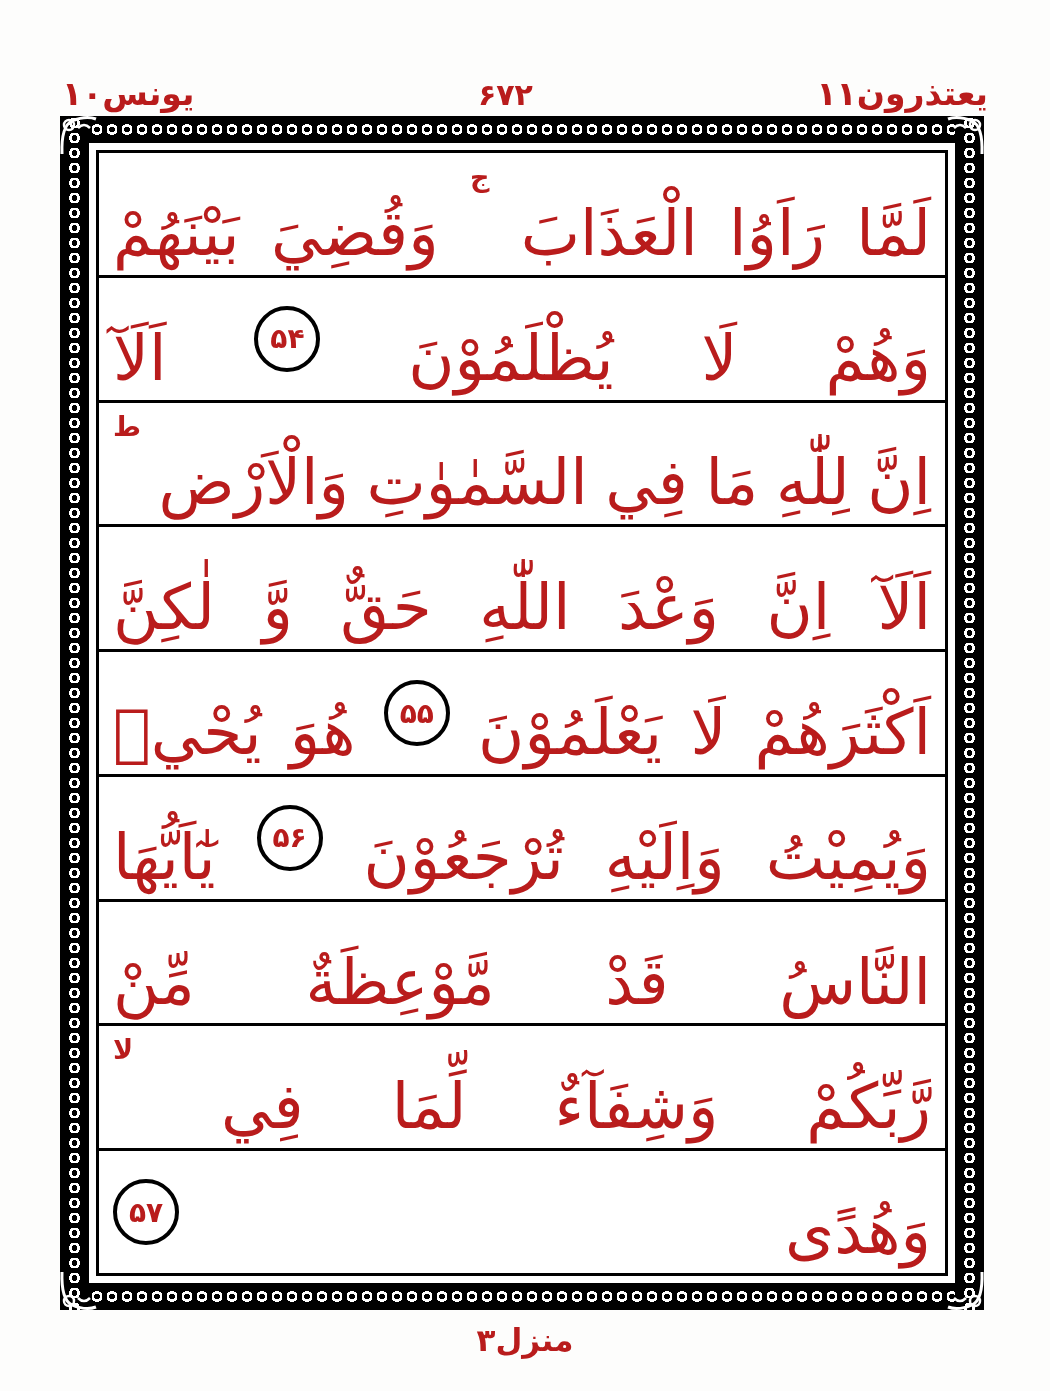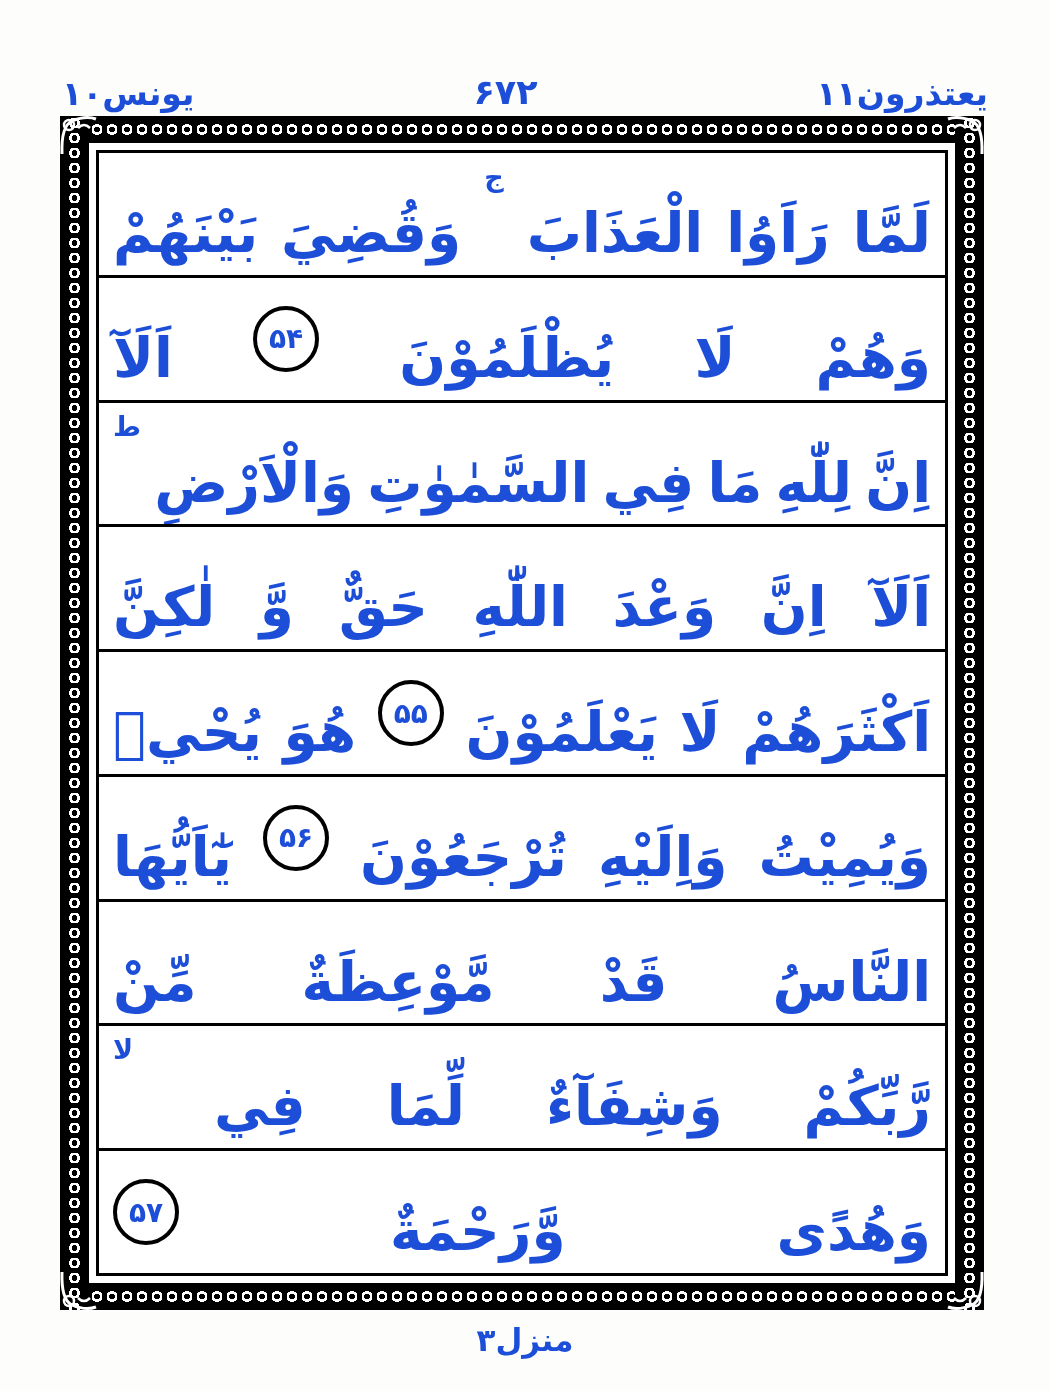--- a/index.html
+++ b/index.html
@@ -9,40 +9,40 @@
     height: 1391px;
     background: #ffffff;
     font-family: "DejaVu Sans", "DejaVu Sans Mono", sans-serif;
     overflow: hidden;
   }
   .page {
     position: relative;
     width: 1050px;
     height: 1391px;
     background: #fdfdfc;
-    color: #1d4ed8;
+    color: #b91c1c;
   }
 
   
   .runhead {
     position: absolute;
     top: 58px;
     left: 62px;
     right: 62px;
     height: 52px;
     display: flex;
     flex-direction: row-reverse; 
     justify-content: space-between;
     align-items: flex-end;
     font-weight: bold;
     font-size: 33px;
     line-height: 1;
     direction: rtl;
   }
-  .runhead .hd-center { font-size: 35px; letter-spacing: 2px; }
+  .runhead .hd-center { font-size: 30px; letter-spacing: 2px; }
 
   
   .frame {
     position: absolute;
     left: 60px;
     top: 116px;
     width: 924px;
     height: 1194px;
     background: #000;
     box-sizing: border-box;
@@ -92,22 +92,22 @@
     display: flex;
     flex-direction: row;      
     direction: rtl;
     align-items: center;
     justify-content: space-between;
     padding: 0 14px;
     overflow: hidden;
   }
   .qline:last-child { border-bottom: none; }
   .qword {
-    font-size: 55px;
-    font-weight: bold;
+    font-size: 63px;
+    font-weight: normal;
     line-height: 1.05;
     white-space: nowrap;
     margin-top: 40px;
   }
   .qverse {
     width: 58px; height: 58px;
     border: 4px solid #000;
     border-radius: 50%;
     box-shadow: 0 0 0 2px #fff inset, 0 0 0 0 #000;
     display: flex;
@@ -232,21 +232,20 @@
           </div>
           <div class="qline">
             <span class="qword">رَّبِّكُمْ</span>
             <span class="qword">وَشِفَآءٌ</span>
             <span class="qword">لِّمَا</span>
             <span class="qword">فِي</span>
             <span class="qwaqf">لا</span>
           </div>
           <div class="qline">
             <span class="qword">وَهُدًى</span>
-            <span class="qword">وَّرَحْمَةٌ</span>
             <span class="qverse">۵۷</span>
           </div>
         </div>
     </div>
   </div>
 
   <div class="footer">
     <span>منزل۳</span>
   </div>
 

